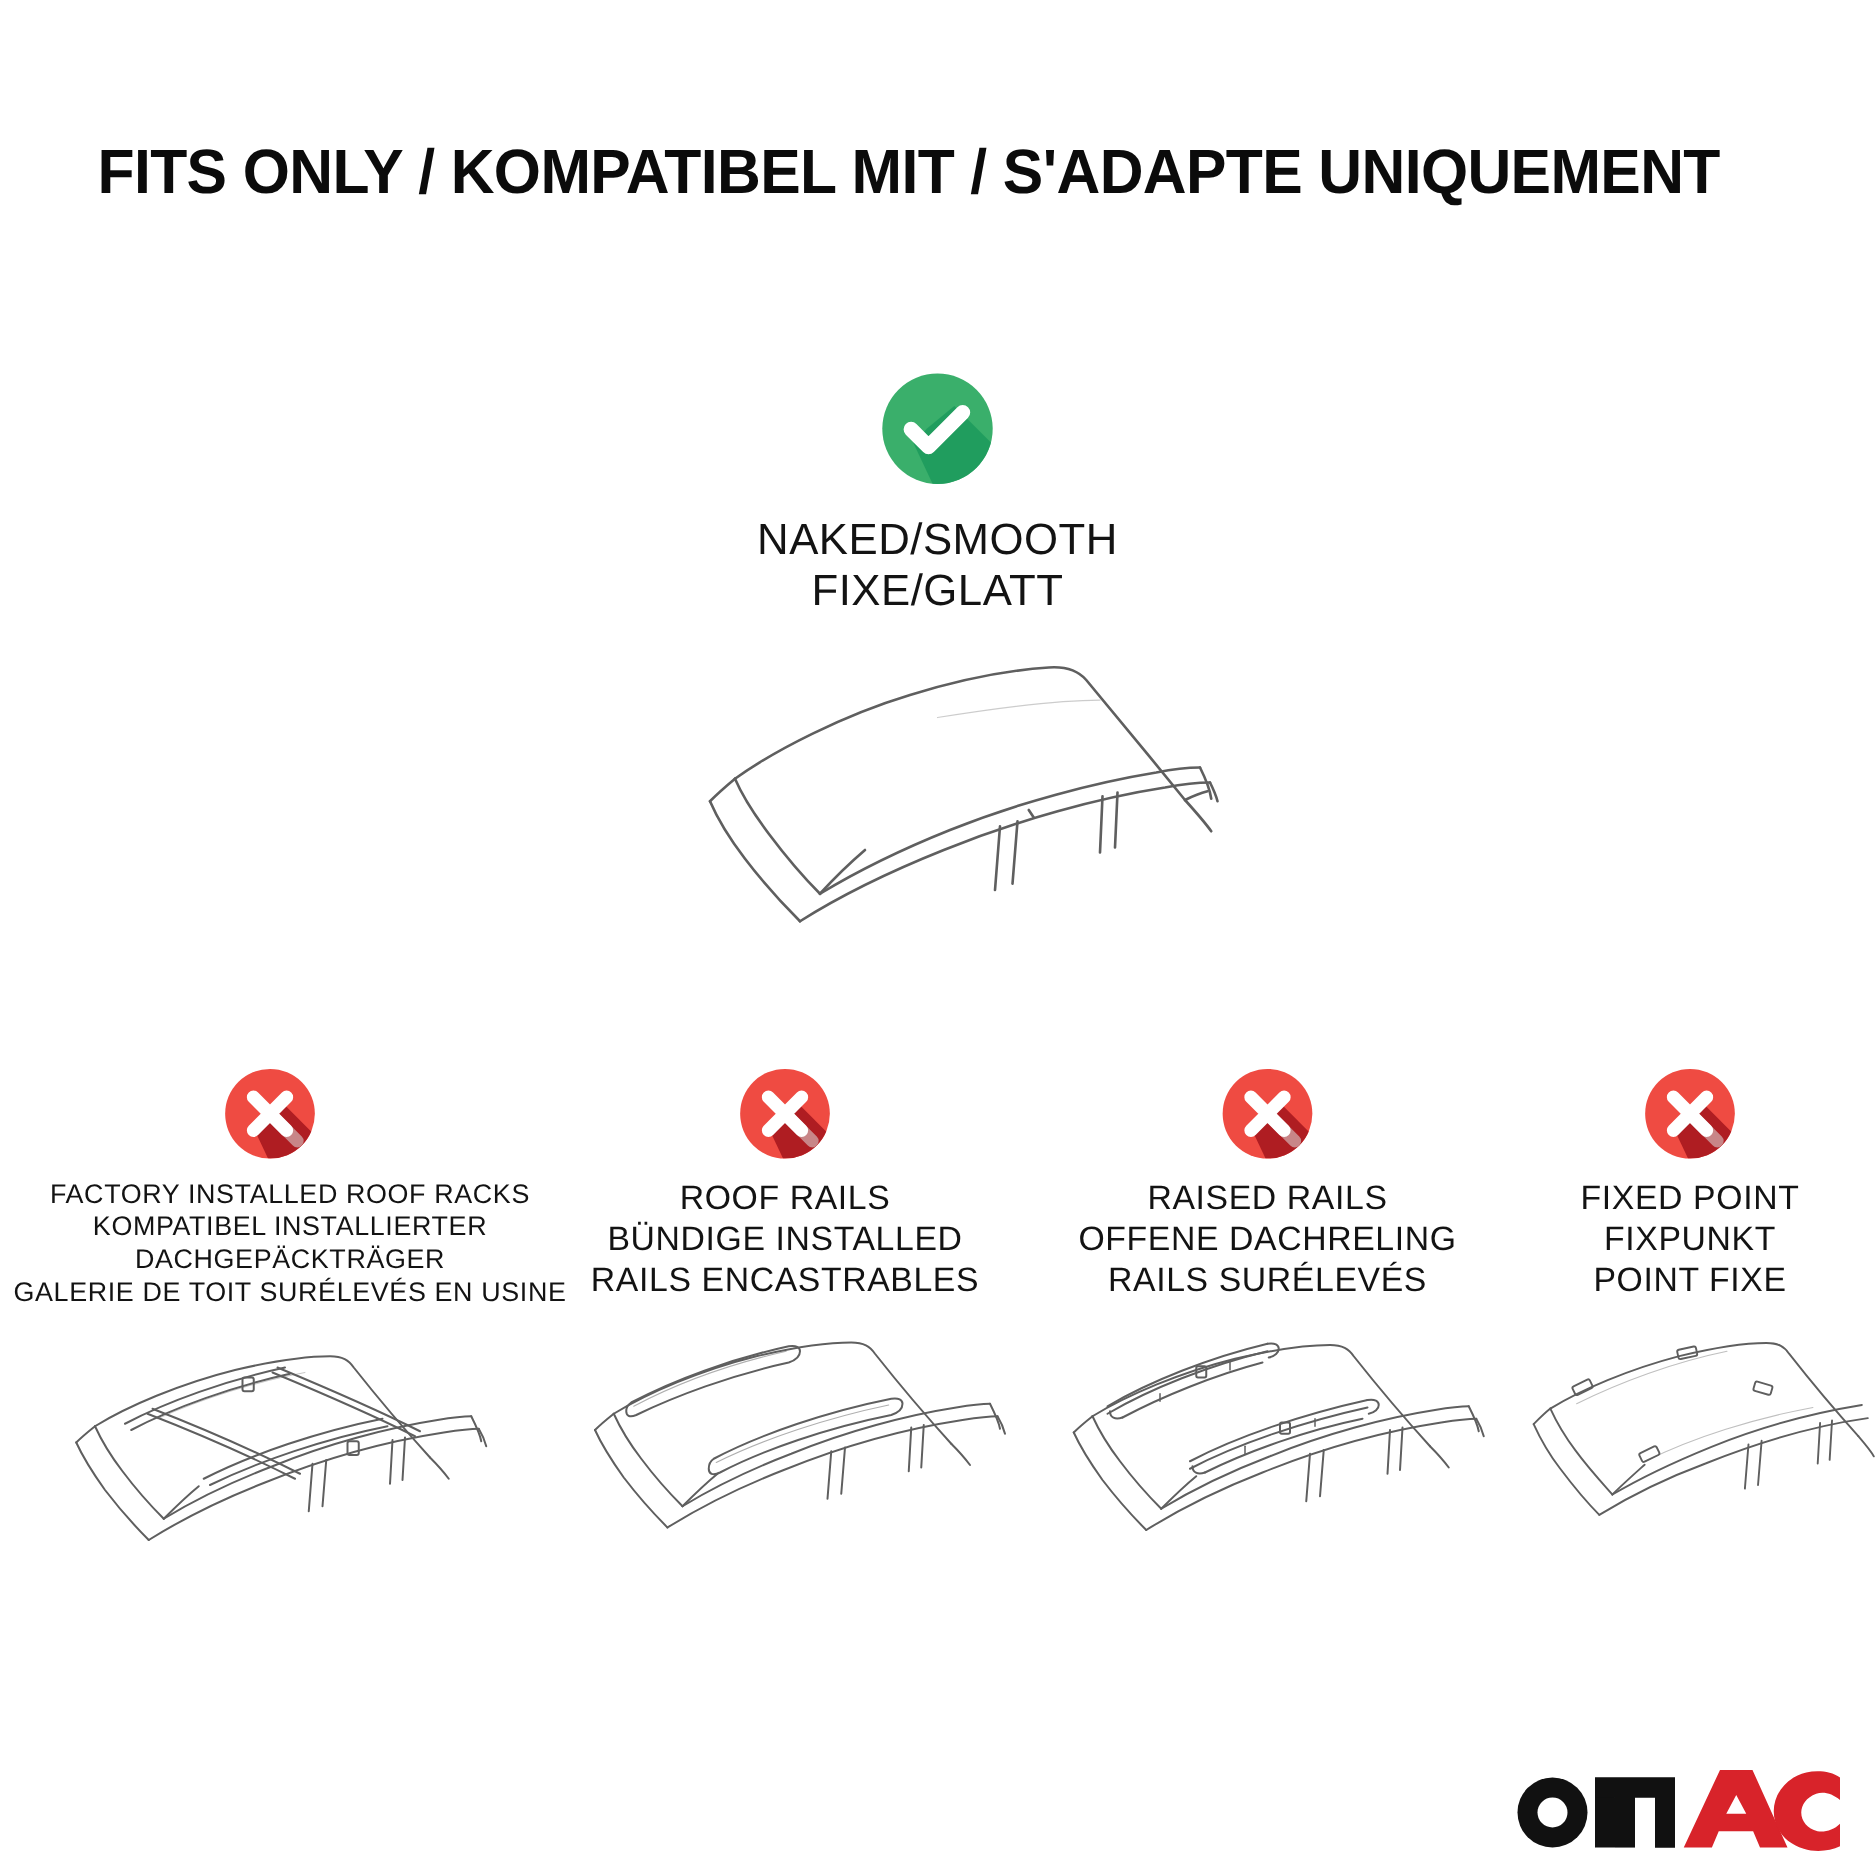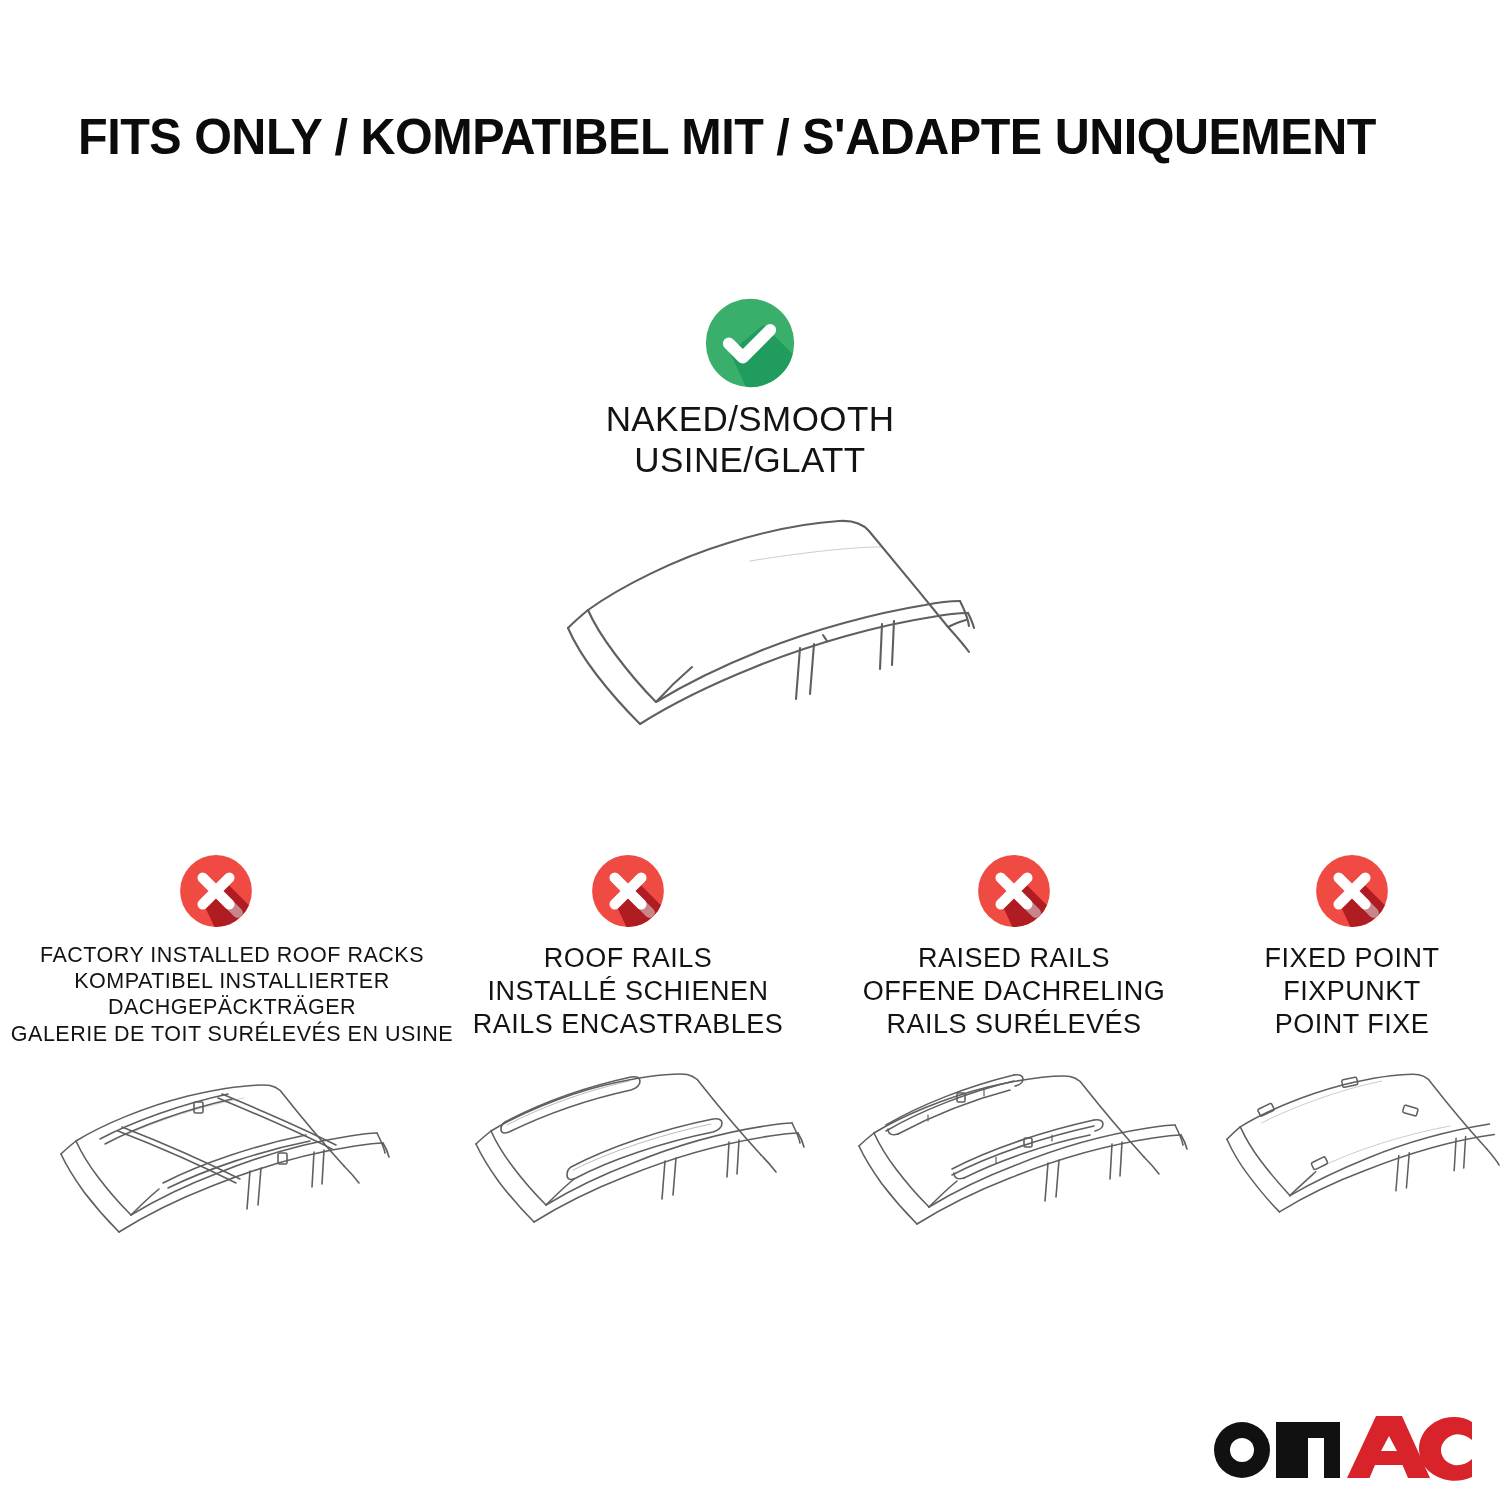--- a/index.html
+++ b/index.html
@@ -43,21 +43,21 @@
   }
 
   .icon-badge {
     width: 96px;
     height: 96px;
     position: relative;
   }
   .icon-badge svg { display: block; width: 100%; height: 100%; }
 
   .fits-labels {
-    margin-top: 7px;
+    margin-top: 20px;
     text-align: center;
     font-family: "Liberation Sans", sans-serif;
     font-weight: 300;
     font-size: 35px;
     line-height: 1.18;
     letter-spacing: 0.4px;
     color: #131313;
   }
   .fits-labels div { white-space: nowrap; }
 
@@ -140,21 +140,21 @@
       <circle cx="50" cy="50" r="46" fill="#3AAF6B"></circle>
       <g clip-path="url(#clipGreen)">
         <polygon points="64,31 96,63 96,96 46,96 30,62 41,50" fill="#1C9A5C" opacity="0.85"></polygon>
       </g>
       <path d="M28 50.5 L42.5 65 L71 36.5" fill="none" stroke="#ffffff" stroke-width="12.5" stroke-linecap="round" stroke-linejoin="round"></path>
     </svg>
   </div>
 
   <div class="fits-labels">
     <div>NAKED/SMOOTH</div>
-    <div>USINE/GLATT</div>
+    <div>FIXE/GLATT</div>
   </div>
 
   <div class="fits-art">
     <svg viewBox="0 0 560 260" fill="none" stroke="#5f5f5f" stroke-width="2.1" stroke-linecap="round" stroke-linejoin="round">
 
       <path d="M118 119 C150 96 205 68 258 52 C300 39 338 32 369 30 C383 29 392 32 399 40
                C424 70 452 104 478 136"></path>
       <path d="M118 119 C112 124 104 131 98 137"></path>
       <path d="M478 136 C487 146 494 154 499 161"></path>
 
@@ -252,21 +252,21 @@
         <circle cx="50" cy="50" r="46" fill="#EF4B42"></circle>
         <g clip-path="url(#clipRed1)">
           <polygon points="60,36 96,72 96,96 48,96 32,62 44,48" fill="#AF1D22"></polygon>
           <path d="M50 50 L78 78" stroke="#DCDCDC" stroke-width="13" stroke-linecap="round" opacity="0.55"></path>
         </g>
         <path d="M33 33 L67 67 M67 33 L33 67" stroke="#ffffff" stroke-width="13.5" stroke-linecap="round"></path>
       </svg>
     </div>
     <div class="nofit-labels">
       <div>ROOF RAILS</div>
-      <div>INSTALLÉ SCHIENEN</div>
+      <div>BÜNDIGE INSTALLED</div>
       <div>RAILS ENCASTRABLES</div>
     </div>
     <div class="nofit-art">
       <svg viewBox="0 0 390 215" fill="none" stroke="#5f5f5f" stroke-width="1.6" stroke-linecap="round" stroke-linejoin="round">
         <path d="M58 72 C86 55 128 37 172 26 C202 19 230 15 248 15 C258 15 263 18 267 24
                  C286 48 308 74 328 96"></path>
         <path d="M58 72 C53 76 47 81 43 85"></path>
         <path d="M328 96 C335 103 340 109 343 113"></path>
         <path d="M58 72 C63 83 70 95 80 108 C92 124 104 137 113 146"></path>
         <path d="M43 85 C48 96 56 109 66 123 C79 140 92 154 101 163"></path>

